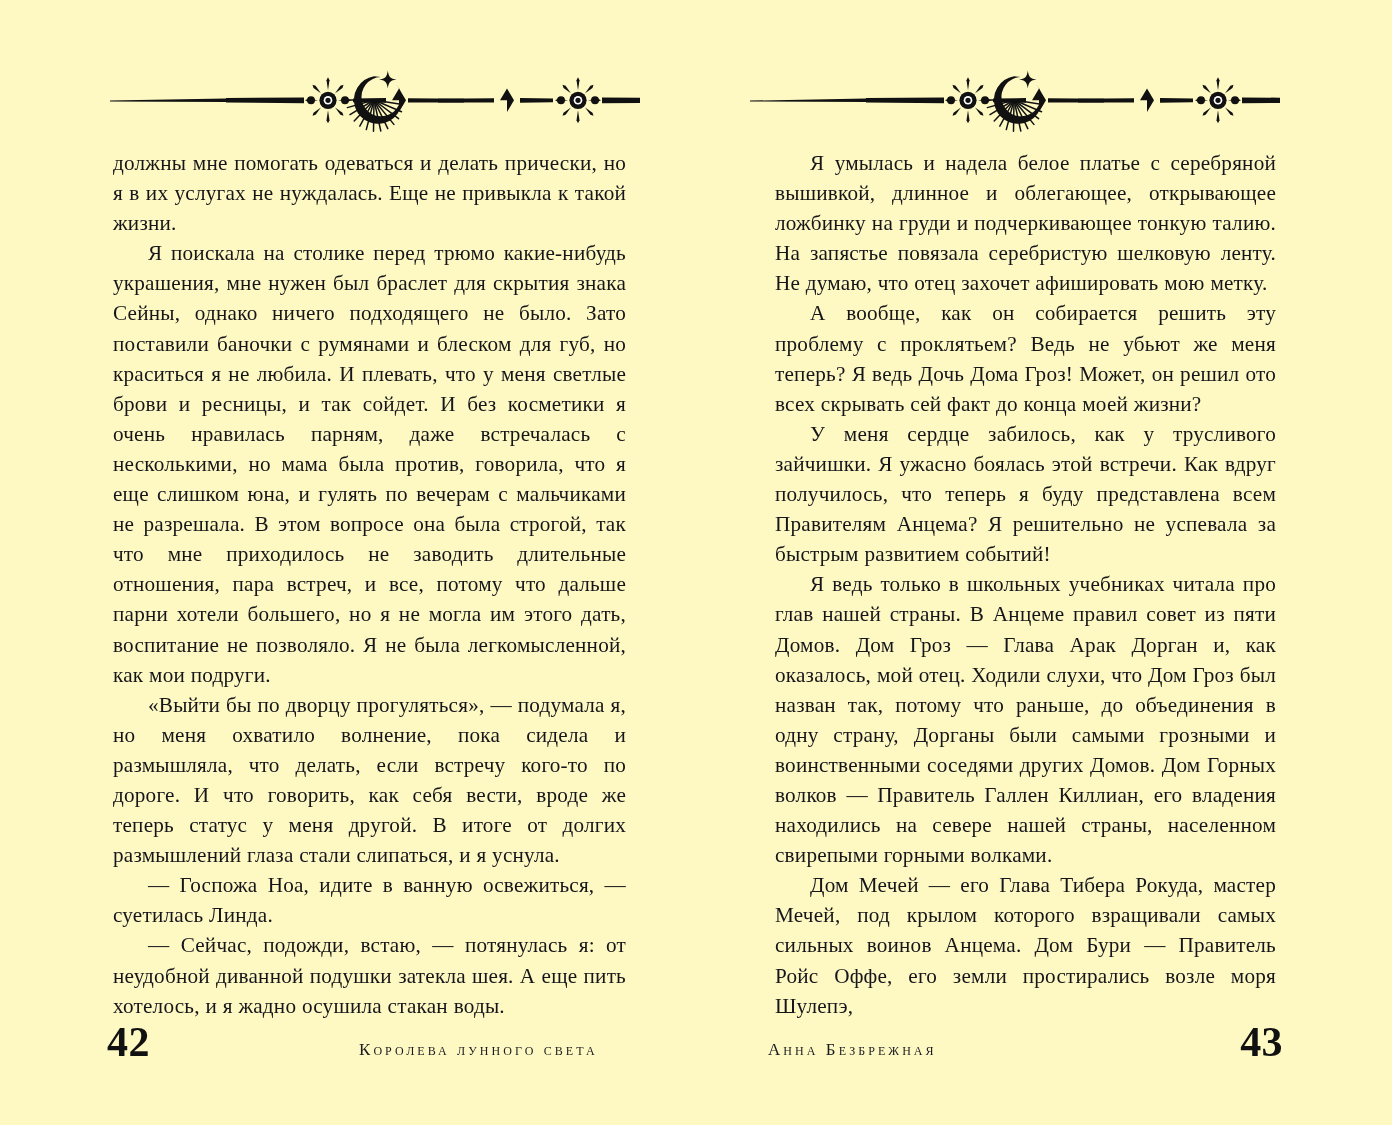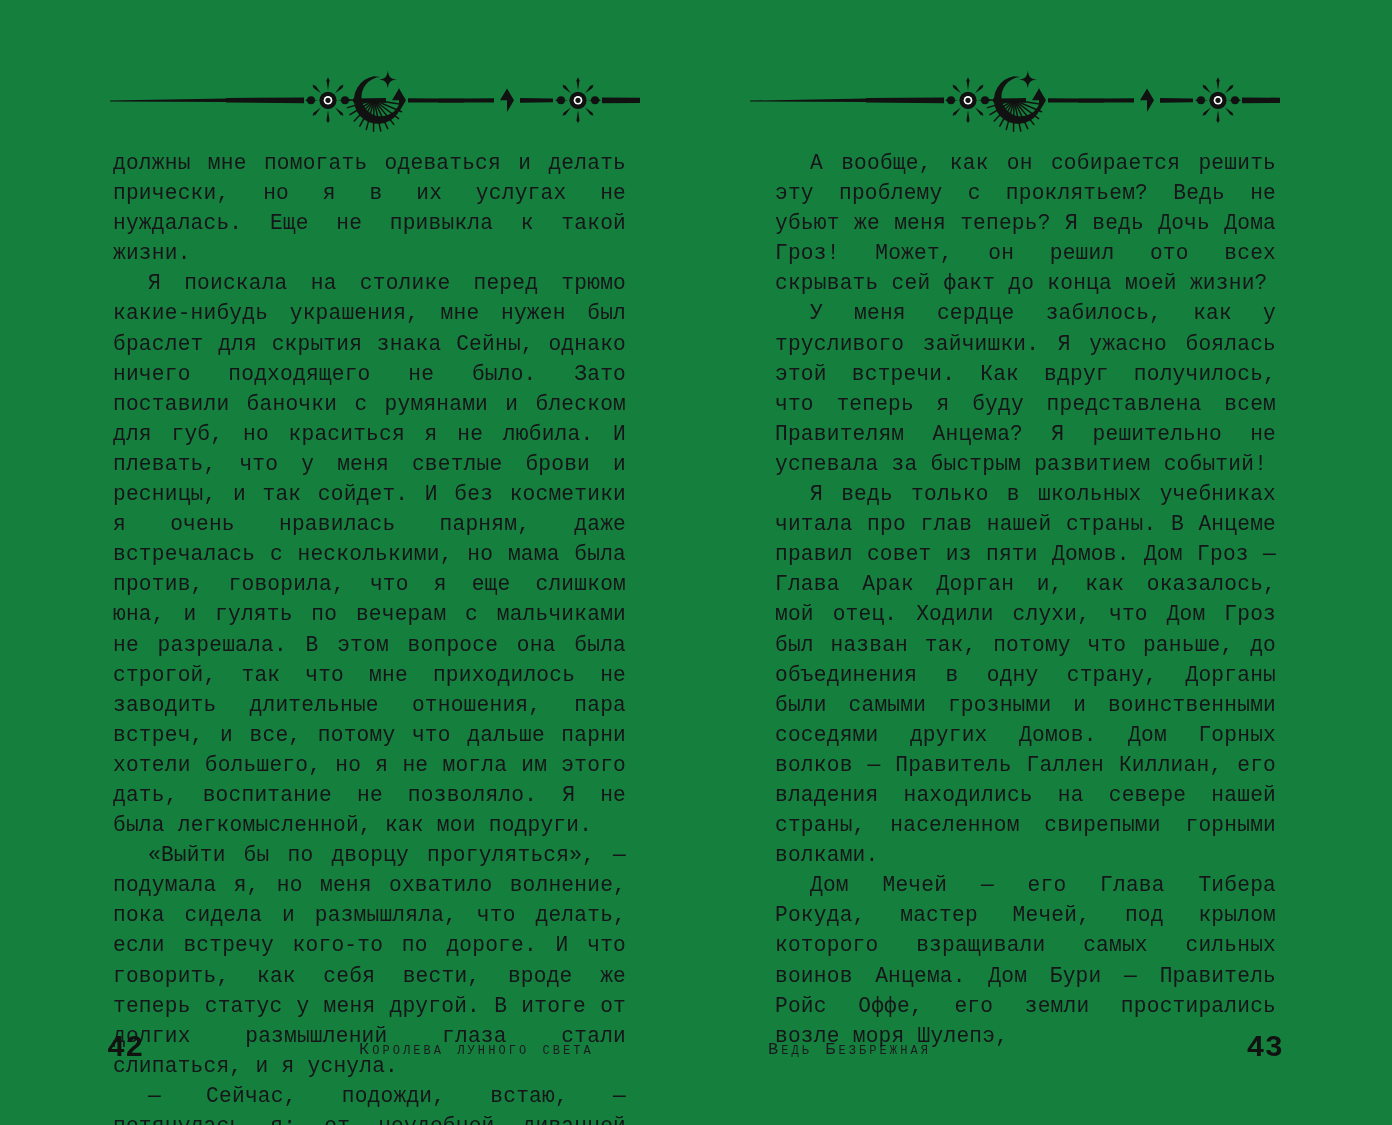--- a/index.html
+++ b/index.html
@@ -12,23 +12,22 @@
     height: 1125px;
     font-family: "Liberation Serif", "DejaVu Serif", serif;
     color: #111111;
     overflow: hidden;
   }
 
   .spread {
     position: relative;
     width: 1392px;
     height: 1125px;
-    background: #15803d;
+    background: #fef9c3;
     display: flex;
-    font-family: Liberation Mono, monospace;
   }
 
   .page {
     position: relative;
     width: 696px;
     height: 1125px;
     box-sizing: border-box;
   }
 
   
@@ -71,21 +70,21 @@
   .footer {
     position: absolute;
     bottom: 0;
     height: 110px;
     left: 0;
     right: 0;
   }
   .folio {
     position: absolute;
     bottom: 62px;
-    font-size: 30px;
+    font-size: 42px;
     font-weight: 700;
     letter-spacing: 0.01em;
     color: #111;
     line-height: 1;
   }
   .page-left .folio  { left: 107px; }
   .page-right .folio { right: 109px; margin-top: 19px; }
 
   .runhead {
     position: absolute;
@@ -197,22 +196,22 @@
           <path d="M530 40.6 L530 40.6 L530 44.0 L530 43.4 Z"></path>
           <path d="M494 40.6 L530 40.6 L530 44.0 L494 44.0 Z"></path>
         </g>
       </svg>
     </div>
 
     <div class="textblock">
       <p class="cont">должны мне помогать одеваться и делать прически, но я в их услугах не нуждалась. Еще не привыкла к такой жизни.</p>
       <p>Я поискала на столике перед трюмо какие-нибудь украшения, мне нужен был браслет для скрытия знака Сейны, однако ничего подходящего не было. Зато поставили баночки с румянами и блеском для губ, но краситься я не любила. И плевать, что у меня светлые брови и ресницы, и так сойдет. И без косметики я очень нравилась парням, даже встречалась с несколькими, но мама была против, говорила, что я еще слишком юна, и гулять по вечерам с мальчиками не разрешала. В этом вопросе она была строгой, так что мне приходилось не заводить длительные отношения, пара встреч, и все, потому что дальше парни хотели большего, но я не могла им этого дать, воспитание не позволяло. Я не была легкомысленной, как мои подруги.</p>
       <p>«Выйти бы по дворцу прогуляться», — подумала я, но меня охватило волнение, пока сидела и размышляла, что делать, если встречу кого-то по дороге. И что говорить, как себя вести, вроде же теперь статус у меня другой. В итоге от долгих размышлений глаза стали слипаться, и я уснула.</p>
+      <p>— Госпожа Ноа, идите в ванную освежиться, — суетилась Линда.</p>
       <p>— Сейчас, подожди, встаю, — потянулась я: от неудобной диванной подушки затекла шея. А еще пить хотелось, и я жадно осушила стакан воды.</p>
-      <p>— Госпожа Ноа, идите в ванную освежиться, — суетилась Линда.</p>
     </div>
 
     <div class="footer">
       <div class="folio">42</div>
       <div class="runhead">Королева лунного света</div>
     </div>
   </div>
 
   <div class="page page-right">
 
@@ -289,25 +288,26 @@
             </g>
           </g>
           <circle cx="487" cy="42.3" r="4.0"></circle>
           <path d="M494 39.4 L572 40.0 L572 44.6 L494 45.2 Z"></path>
           <path d="M494 40.6 L530 40.6 L530 44.0 L494 44.0 Z"></path>
         </g>
       </svg>
     </div>
 
     <div class="textblock">
+      <p>Я умылась и надела белое платье с серебряной вышивкой, длинное и облегающее, открывающее ложбинку на груди и подчеркивающее тонкую талию. На запястье повязала серебристую шелковую ленту. Не думаю, что отец захочет афишировать мою метку.</p>
       <p>А вообще, как он собирается решить эту проблему с проклятьем? Ведь не убьют же меня теперь? Я ведь Дочь Дома Гроз! Может, он решил ото всех скрывать сей факт до конца моей жизни?</p>
       <p>У меня сердце забилось, как у трусливого зайчишки. Я ужасно боялась этой встречи. Как вдруг получилось, что теперь я буду представлена всем Правителям Анцема? Я решительно не успевала за быстрым развитием событий!</p>
       <p>Я ведь только в школьных учебниках читала про глав нашей страны. В Анцеме правил совет из пяти Домов. Дом Гроз — Глава Арак Дорган и, как оказалось, мой отец. Ходили слухи, что Дом Гроз был назван так, потому что раньше, до объединения в одну страну, Дорганы были самыми грозными и воинственными соседями других Домов. Дом Горных волков — Правитель Галлен Киллиан, его владения находились на севере нашей страны, населенном свирепыми горными волками.</p>
       <p>Дом Мечей — его Глава Тибера Рокуда, мастер Мечей, под крылом которого взращивали самых сильных воинов Анцема. Дом Бури — Правитель Ройс Оффе, его земли простирались возле моря Шулепэ,</p>
     </div>
 
     <div class="footer">
-      <div class="runhead">Ведь Безбрежная</div>
+      <div class="runhead">Анна Безбрежная</div>
       <div class="folio">43</div>
     </div>
   </div>
 
 </div>
 
 </body></html>

